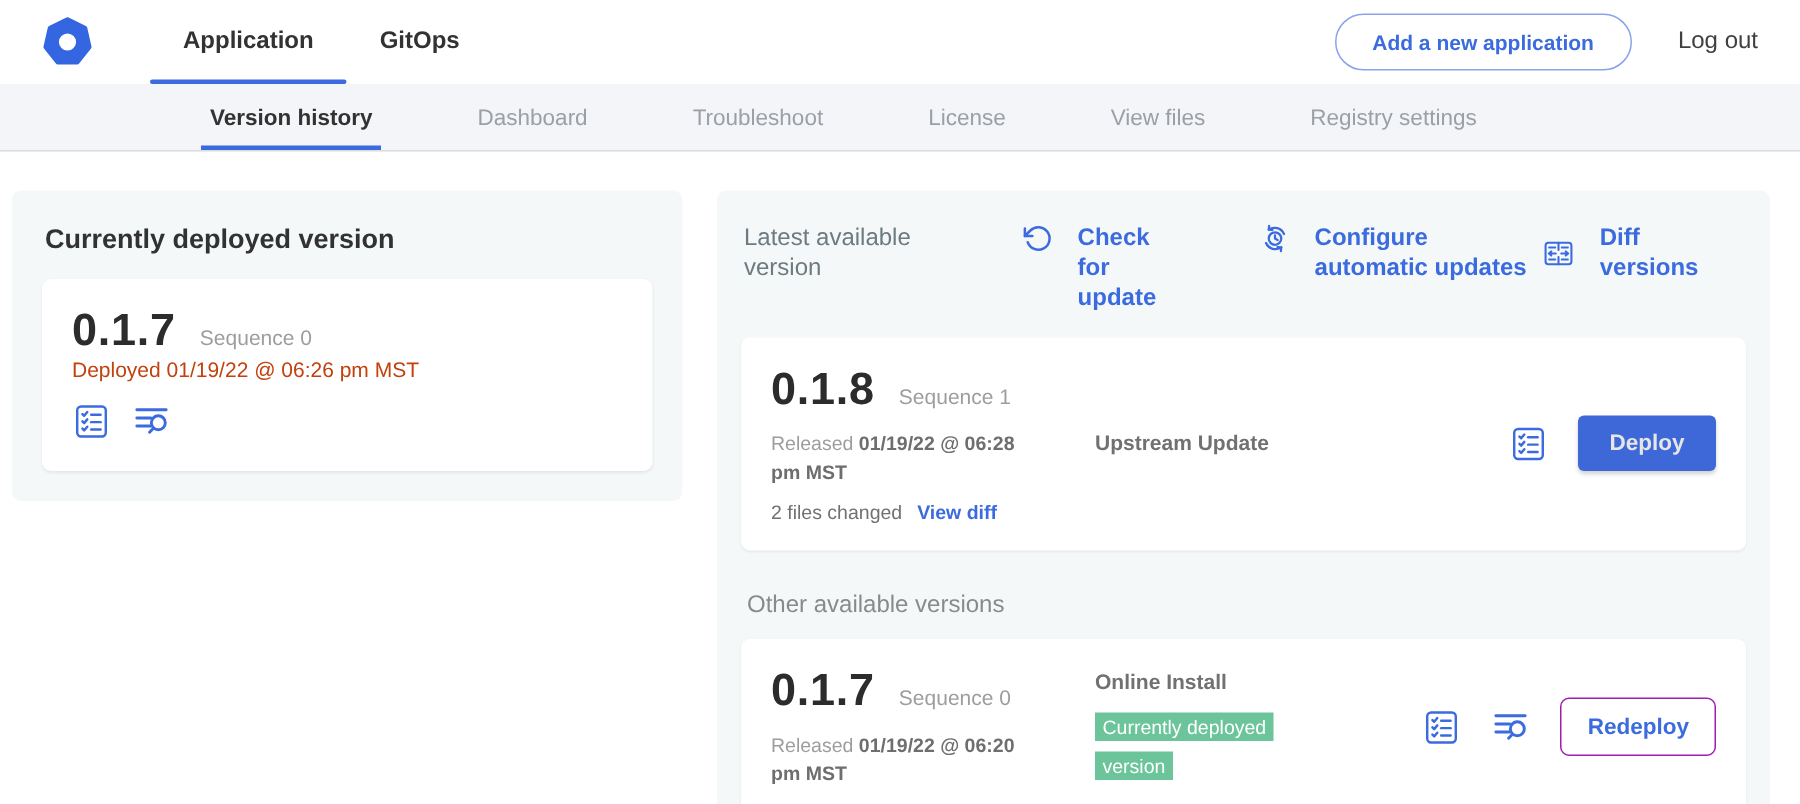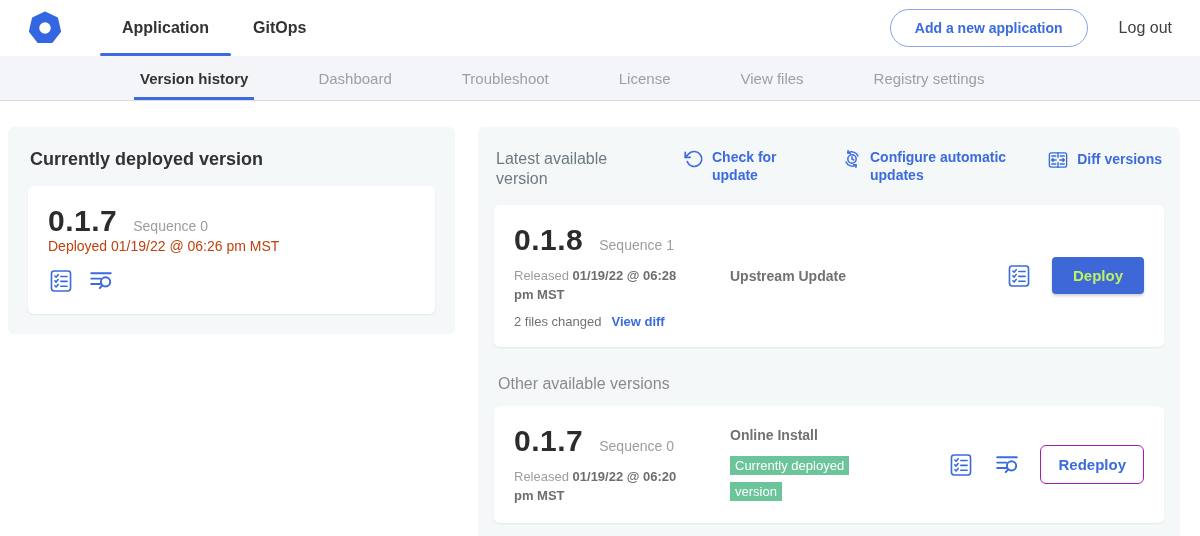--- a/index.html
+++ b/index.html
@@ -43,43 +43,43 @@
   .ver-row { display:flex; align-items:baseline; gap:16px; }
   .ver-num { font-size:30px; font-weight:800; color:#2c2c2c; letter-spacing:.5px; }
   .seq { font-size:14px; color:#9d9d9d; }
   .deployed-line { font-size:14px; color:#c2410c; }
   .icon-row { margin-top:14px; display:flex; gap:14px; align-items:center; }
   .blue-icon { color:#3b6bde; display:inline-flex; cursor:pointer; }
 
   .right-panel { flex:1; min-height:403px; padding:16px; }
   .rp-header { display:flex; align-items:flex-start; margin:6px 2px 16px 2px; }
   .rp-title { width:160px; font-size:16px; color:#6d7a80; line-height:1.25; }
-  .action-link { display:flex; align-items:flex-start; gap:8px; color:#3b6bde;
-    font-size:14px; font-weight:700; line-height:1.25; cursor:pointer; }
+  .action-link { display:flex; align-items:flex-start; gap:16px; color:#3b6bde;
+    font-size:16px; font-weight:700; line-height:1.25; cursor:pointer; }
   .action-link .lbl { display:block; }
   .link-check { margin-left:28px; width:106px; }
   .link-check .lbl { width:72px; }
   .link-config { margin-left:52px; width:190px; }
   .link-config .lbl { width:150px; }
   .link-diff { margin-left:auto; align-items:center; }
 
   .version-card { display:flex; align-items:center; padding:18px 20px; }
   .vc-left { width:200px; flex:none; }
   .released { margin-top:10px; font-size:13px; line-height:1.45; width:172px; color:#9d9d9d; }
   .released b { color:#6e6e6e; font-weight:700; }
   .files-row { margin-top:9px; display:flex; gap:10px; font-size:13px; align-items:center; }
   .files-changed { color:#717171; }
   .view-diff { color:#3b6bde; font-weight:700; cursor:pointer; }
   .vc-mid { flex:1; padding-left:16px; }
   .source-label { font-size:14px; font-weight:700; color:#717171; }
   .badge-wrap { display:block; width:136px; margin-top:8px; line-height:1.6; }
   .badge { background:#6cc49a; color:#fff; font-size:13px; padding:2px 5px;
     -webkit-box-decoration-break:clone; box-decoration-break:clone; }
   .vc-right { display:flex; align-items:center; gap:20px; flex:none; }
-  .deploy-btn { background:#3e68d8; border:none; color:#bef264; font-weight:700; font-size:15px;
+  .deploy-btn { background:#3e68d8; border:none; color:#e5e5e5; font-weight:700; font-size:15px;
     padding:10px 21px; border-radius:4px; cursor:pointer; box-shadow:0 2px 3px rgba(0,0,0,.18);
     font-family:"Liberation Sans", sans-serif; }
   .redeploy-btn { background:#fff; border:1px solid #a21caf; color:#3b6bde; font-weight:700;
     font-size:15px; padding:10px 17px; border-radius:6px; cursor:pointer;
     font-family:"Liberation Sans", sans-serif; }
 
   .other-heading { font-size:16px; color:#8a8a8a; margin:26px 4px 13px 4px; }
   .gap-lg { margin-bottom:28px; }
 </style>
 </head>

